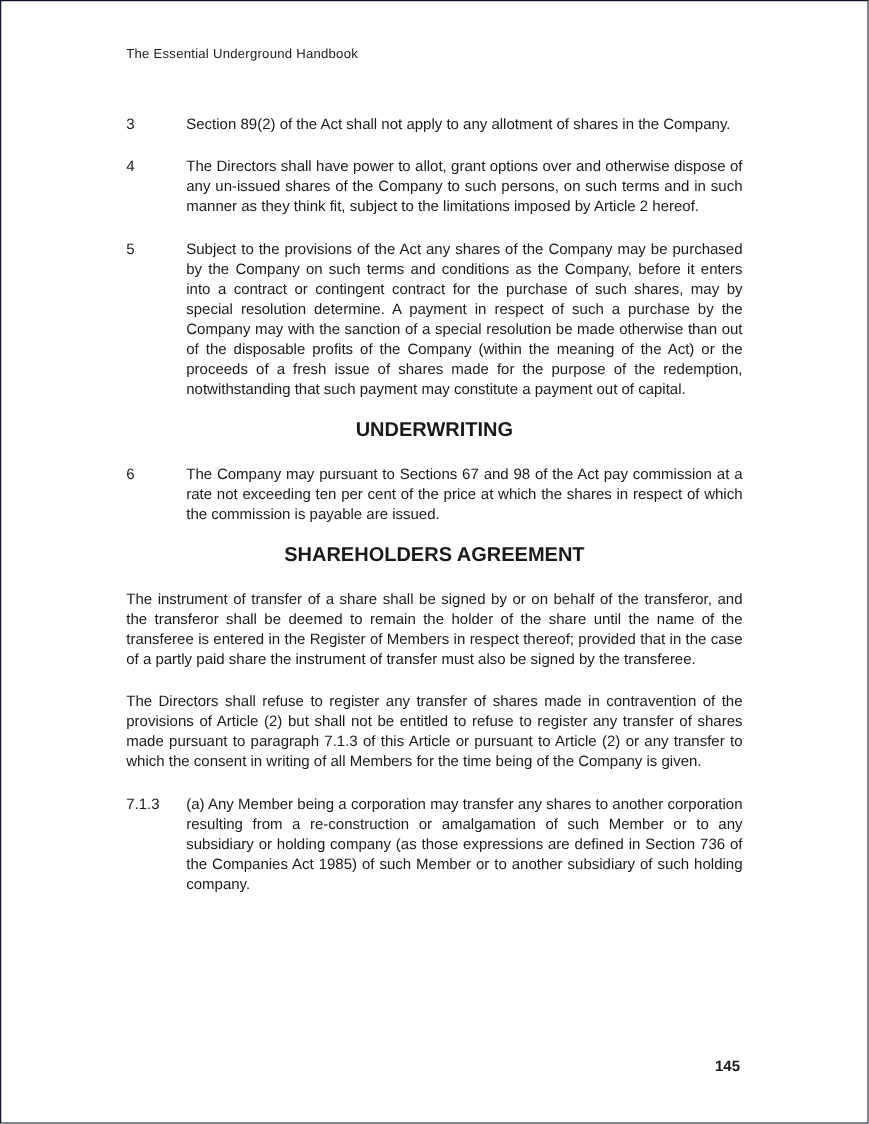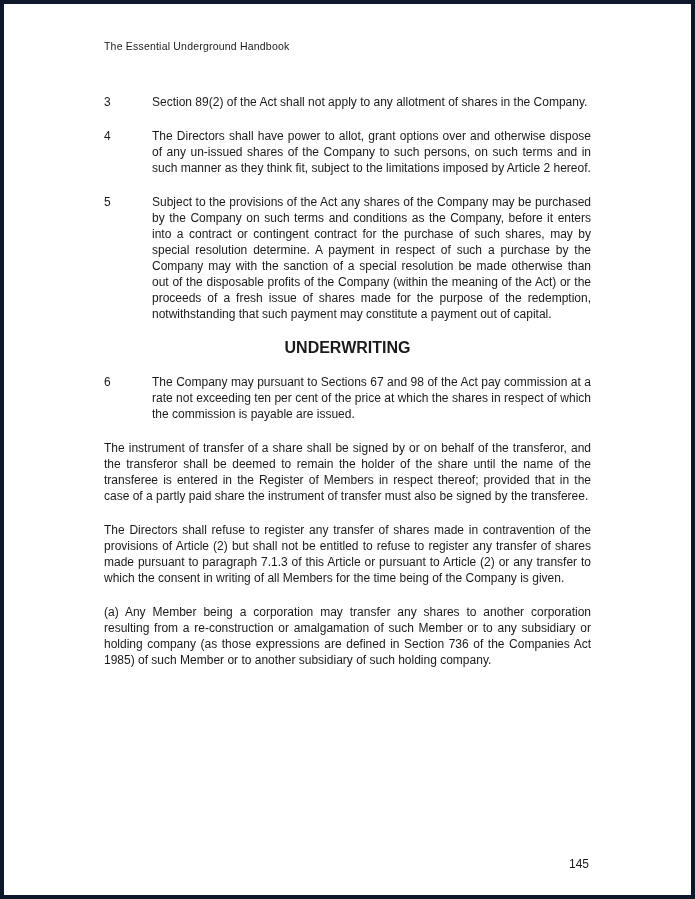--- a/index.html
+++ b/index.html
@@ -7,21 +7,21 @@
     padding: 0;
     background: #ffffff;
     font-family: "Liberation Sans", sans-serif;
   }
   .page {
     position: relative;
     width: 695px;
     height: 899px;
     box-sizing: border-box;
     background: #ffffff;
-    border: 4px solid #0f172a;
+    border: 1px solid #0f172a;
     overflow: hidden;
     color: #1a1a1a;
   }
   .page-inner {
     position: absolute;
     top: 36px;
     left: 100px;
     right: 100px;
   }
   .doc-header {
@@ -48,24 +48,25 @@
     text-justify: inter-word;
   }
   .doc-heading {
     text-align: center;
     font-weight: bold;
     font-size: 16px;
     margin: 4px 0 18px 0;
   }
   .page-number {
     position: absolute;
-    bottom: 24px;
+    bottom: 38px;
     right: 102px;
     font-size: 12px;
     color: #1a1a1a;
+    font-weight: bold;
   }
 </style>
 </head>
 <body>
 
 <div class="page">
   <div class="page-inner">
     <div class="doc-header">The Essential Underground Handbook</div>
     <div class="doc-body">
   <div class="doc-item">
@@ -83,28 +84,30 @@
     <span class="txt">Subject to the provisions of the Act any shares of the Company may be purchased by the Company on such terms and conditions as the Company, before it enters into a contract or contingent contract for the purchase of such shares, may by special resolution determine. A payment in respect of such a purchase by the Company may with the sanction of a special resolution be made otherwise than out of the disposable profits of the Company (within the meaning of the Act) or the proceeds of a fresh issue of shares made for the purpose of the redemption, notwithstanding that such payment may constitute a payment out of capital.</span>
   </div>
 
   <div class="doc-heading">UNDERWRITING</div>
 
   <div class="doc-item">
     <span class="num">6</span>
     <span class="txt">The Company may pursuant to Sections 67 and 98 of the Act pay commission at a rate not exceeding ten per cent of the price at which the shares in respect of which the commission is payable are issued.</span>
   </div>
 
+  <div class="doc-heading">SHAREHOLDERS AGREEMENT</div>
 
   <div class="doc-item">
     <span class="txt">The instrument of transfer of a share shall be signed by or on behalf of the transferor, and the transferor shall be deemed to remain the holder of the share until the name of the transferee is entered in the Register of Members in respect thereof; provided that in the case of a partly paid share the instrument of transfer must also be signed by the transferee.</span>
   </div>
 
   <div class="doc-item">
     <span class="txt">The Directors shall refuse to register any transfer of shares made in contravention of the provisions of Article (2) but shall not be entitled to refuse to register any transfer of shares made pursuant to paragraph 7.1.3 of this Article or pursuant to Article (2) or any transfer to which the consent in writing of all Members for the time being of the Company is given.</span>
   </div>
 
   <div class="doc-item">
+    <span class="num">7.1.3</span>
     <span class="txt">(a) Any Member being a corporation may transfer any shares to another corporation resulting from a re-construction or amalgamation of such Member or to any subsidiary or holding company (as those expressions are defined in Section 736 of the Companies Act 1985) of such Member or to another subsidiary of such holding company.</span>
   </div>
 </div>
   </div>
   <div class="page-number">145</div>
 </div>
 
 </body></html>

